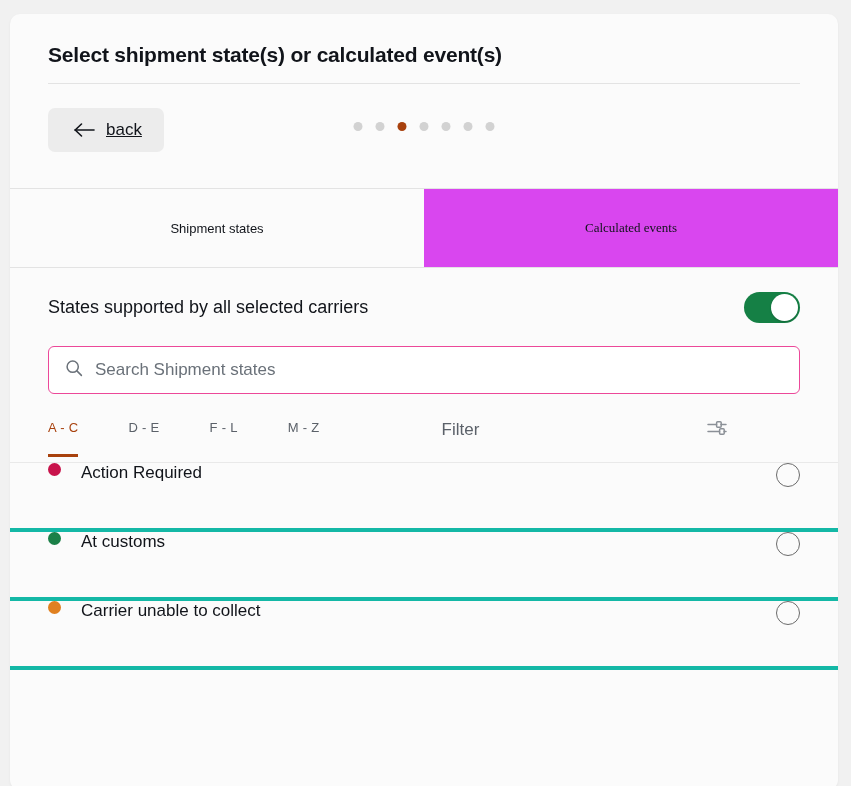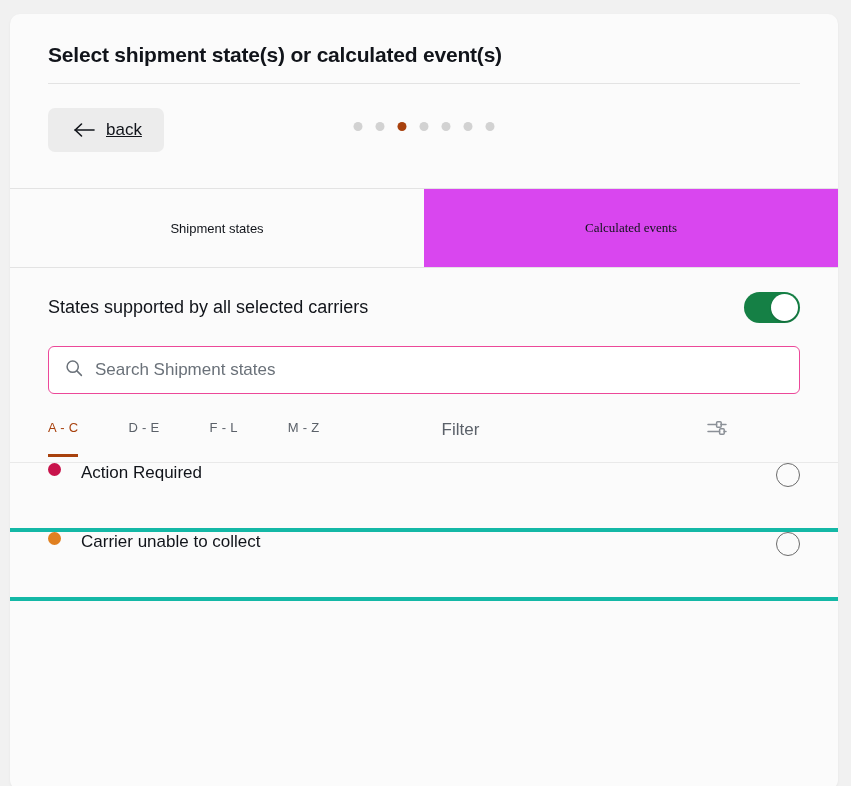--- a/index.html
+++ b/index.html
@@ -398,20 +398,25 @@
 
     <div class="list">
 
       <div class="row">
         <span class="state-dot" style="background:#c8134b;"></span>
         <span class="row-label">Action Required</span>
         <span class="radio"></span>
       </div>
 
 
+      <div class="row">
+        <span class="state-dot" style="background:#1b8048;"></span>
+        <span class="row-label">At customs</span>
+        <span class="radio"></span>
+      </div>
 
       <div class="row">
         <span class="state-dot" style="background:#e08020;"></span>
         <span class="row-label">Carrier unable to collect</span>
         <span class="radio"></span>
       </div>
 
     </div>
 
   </div>

